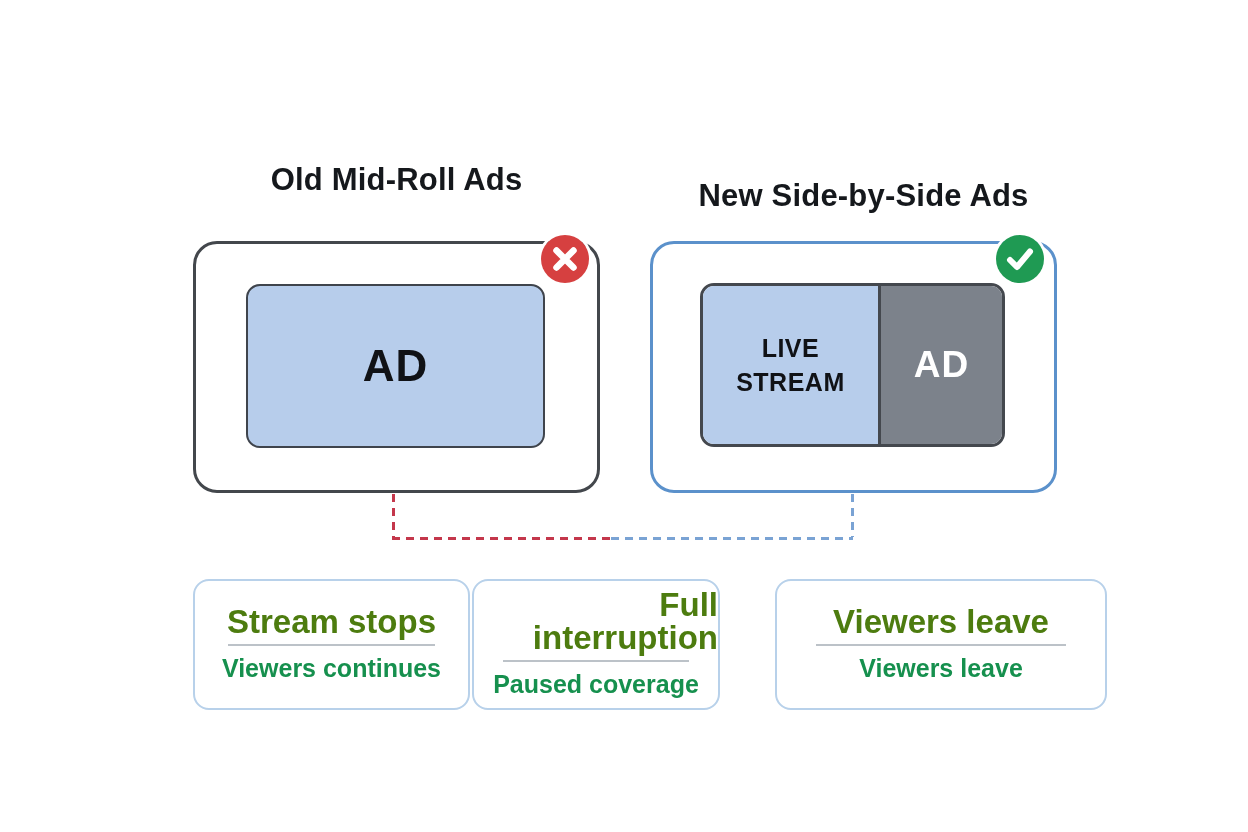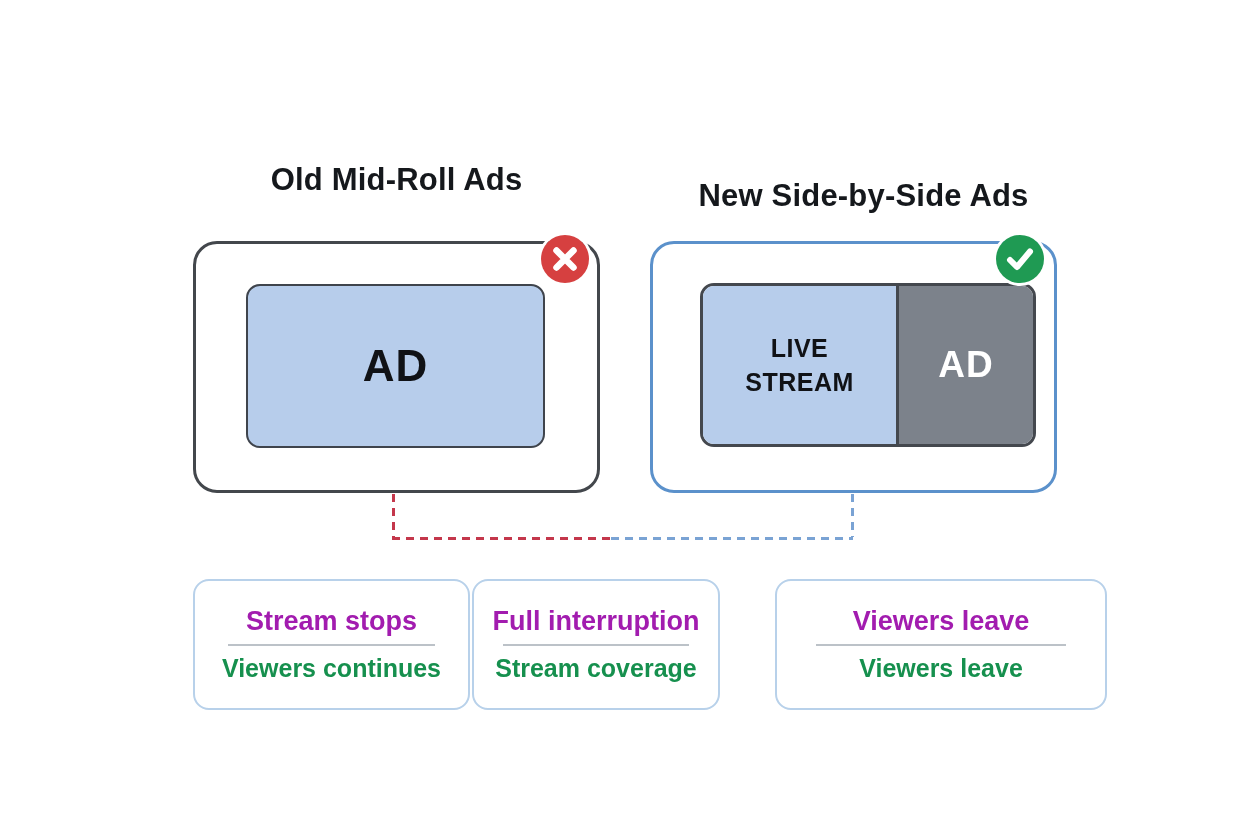--- a/index.html
+++ b/index.html
@@ -41,21 +41,21 @@
   }
   .ad-box .ad-big {
     font-size: 44px; font-weight: 700; color: #101216; line-height: 50px; letter-spacing: 1px;
   }
   .ad-box .ad-sub {
     font-size: 25px; font-weight: 400; color: #565c66; line-height: 38px;
   }
 
   
   .split-box {
-    left: 700px; top: 283px; width: 336px; height: 164px;
+    left: 700px; top: 283px; width: 305px; height: 164px;
     border: 3px solid #44484e; border-radius: 14px; overflow: hidden;
     display: flex;
   }
   .split-live {
     width: 58.5%; background: #b7cdeb;
     display: flex; align-items: center; justify-content: center;
   }
   .split-live .live-label {
     width: 130px; text-align: center;
     font-size: 25px; font-weight: 700; color: #101216; line-height: 34px; letter-spacing: 0.5px;
@@ -89,21 +89,21 @@
   
   .card {
     top: 579px; height: 131px; background: #ffffff;
     border: 2px solid #b8d1ea; border-radius: 16px;
     display: flex; flex-direction: column; align-items: center; justify-content: center;
   }
   .card.c1 { left: 193px; width: 277px; }
   .card.c2 { left: 472px; width: 248px; }
   .card.c3 { left: 775px; width: 332px; }
   .card .neg {
-    font-size: 27px; font-weight: 700; color: #a21caf; line-height: 33px; text-align: right;
+    font-size: 33px; font-weight: 700; color: #4d7c0f; line-height: 33px; text-align: right;
   }
   .card .divider {
     width: 76%; border-top: 2px solid #bcc2c8; margin: 6px 0;
   }
   .card .pos {
     font-size: 25px; font-weight: 700; color: #16904e; line-height: 33px;
   }
 </style>
 </head>
 <body>
@@ -145,20 +145,20 @@
 
 <div class="abs card c1">
   <div class="neg">Stream stops</div>
   <div class="divider"></div>
   <div class="pos">Viewers continues</div>
 </div>
 
 <div class="abs card c2">
   <div class="neg">Full interruption</div>
   <div class="divider"></div>
-  <div class="pos">Stream coverage</div>
+  <div class="pos">Paused coverage</div>
 </div>
 
 <div class="abs card c3">
   <div class="neg">Viewers leave</div>
   <div class="divider"></div>
   <div class="pos">Viewers leave</div>
 </div>
 
 </body></html>

